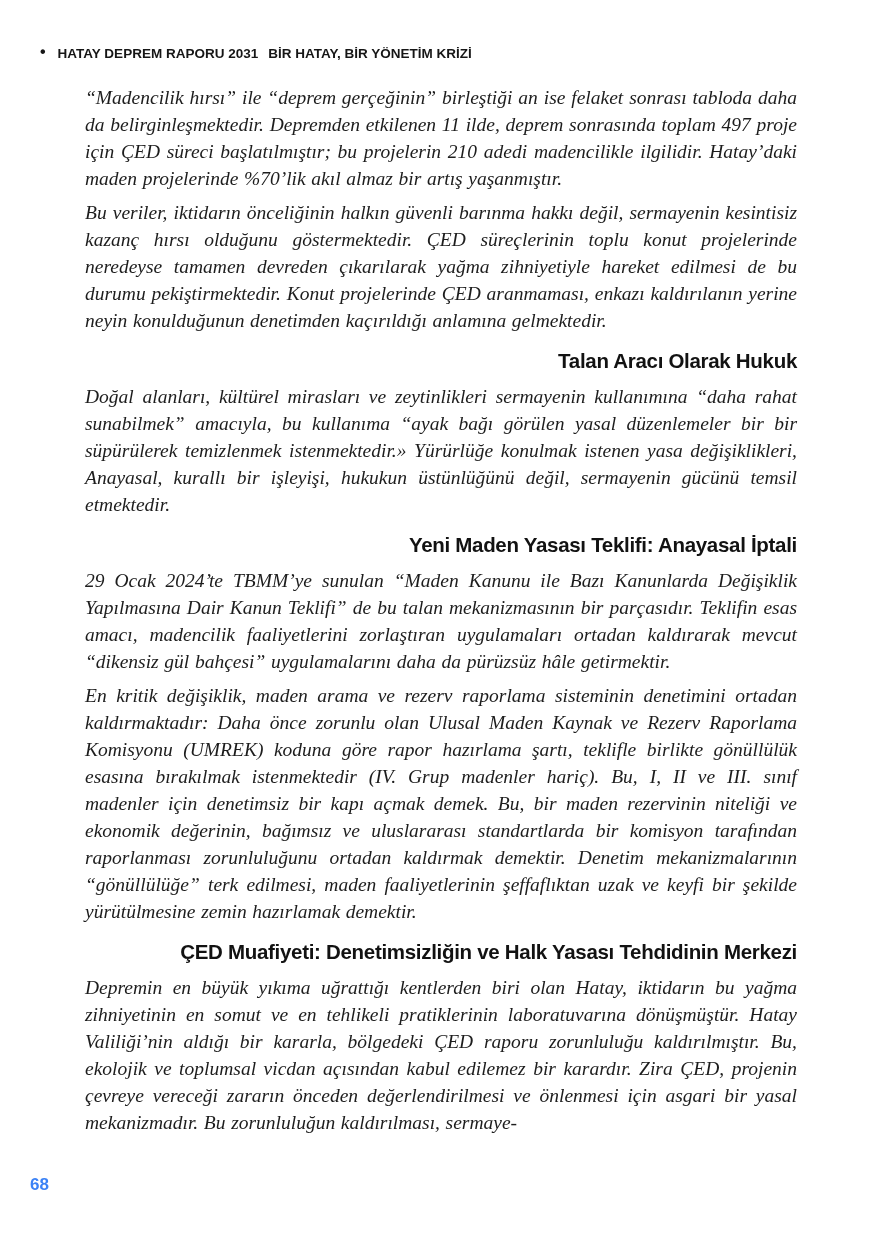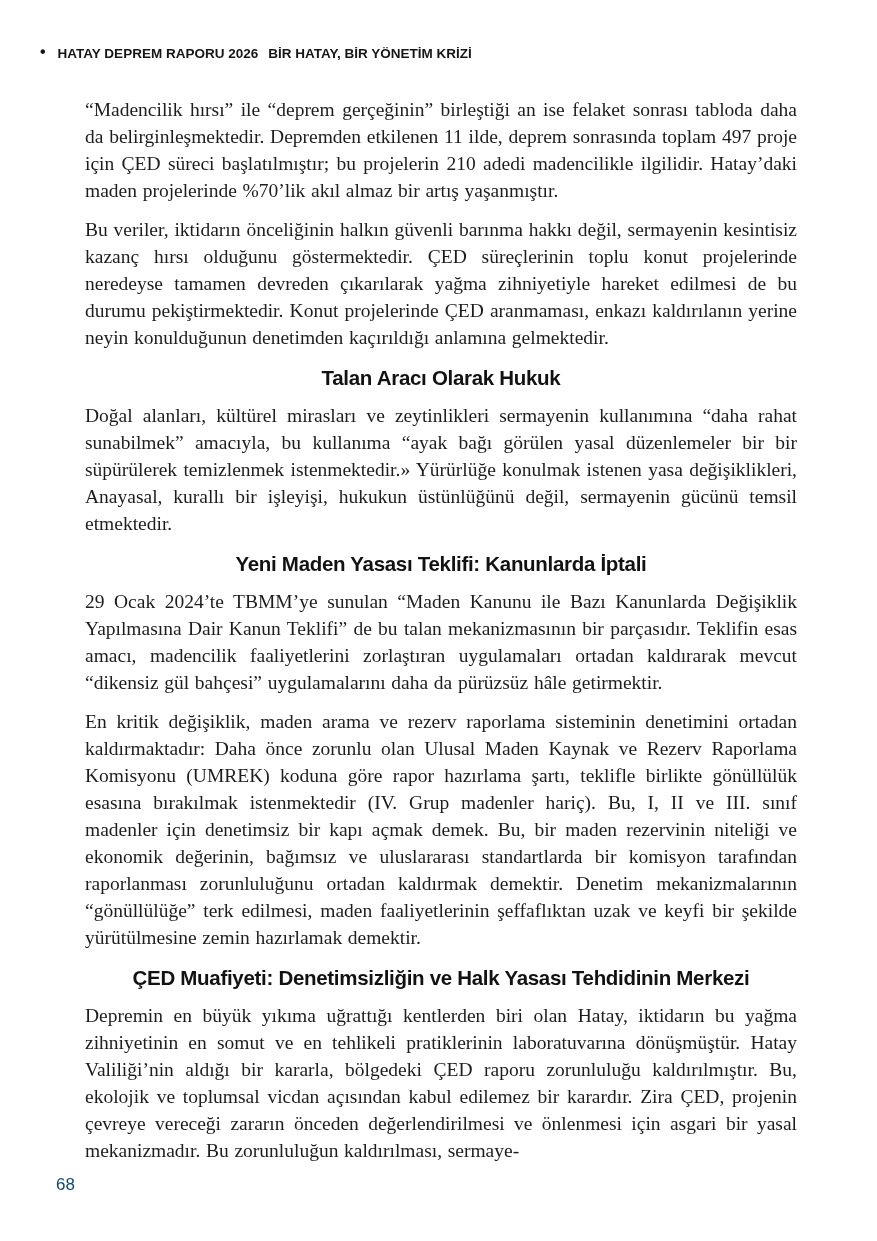--- a/index.html
+++ b/index.html
@@ -44,61 +44,62 @@
     width: 712px;
     font-family: "Liberation Serif", "DejaVu Serif", serif;
     font-size: 19.5px;
     line-height: 27px;
     text-align: justify;
     word-spacing: 0.04em;
     hyphens: auto;
     -webkit-hyphens: auto;
   }
   .content p {
-    margin: 12px 0 7px 0;
+    margin: 0 0 7px 0;
+    font-style: italic;
   }
   .content h2 {
     font-family: "Liberation Sans", sans-serif;
     font-size: 20.5px;
     line-height: 24px;
     font-weight: bold;
     letter-spacing: -0.3px;
     color: #121212;
-    text-align: center;
+    text-align: right;
     margin: 15px 0 10px 0;
     word-spacing: normal;
     hyphens: none;
   }
   .page-number {
     position: absolute;
-    left: 56px;
+    left: 30px;
     top: 1175px;
     font-family: "Liberation Sans", sans-serif;
     font-size: 17px;
-    font-weight: normal;
-    color: #0c4a6e;
+    font-weight: bold;
+    color: #3b82f6;
   }
 </style>
 </head>
 <body>
 
 <div class="page">
 
   <div class="running-head">
     <span class="bullet">•</span>
-    <span class="rh-title">HATAY DEPREM RAPORU 2026</span>
+    <span class="rh-title">HATAY DEPREM RAPORU 2031</span>
     <span class="rh-subtitle">BİR HATAY, BİR YÖNETİM KRİZİ</span>
   </div>
 
   <div class="content">
     <p>“Madencilik hırsı” ile “deprem gerçeğinin” birleştiği an ise felaket sonrası tabloda daha da belirginleşmektedir. Depremden etkilenen 11 ilde, deprem sonrasında toplam 497 proje için ÇED süreci başlatılmıştır; bu projelerin 210 adedi madencilikle ilgilidir. Hatay’daki maden projelerinde %70’lik akıl almaz bir artış yaşanmıştır.</p>
     <p>Bu veriler, iktidarın önceliğinin halkın güvenli barınma hakkı değil, sermayenin kesintisiz kazanç hırsı olduğunu göstermektedir. ÇED süreçlerinin toplu konut projelerinde neredeyse tamamen devreden çıkarılarak yağma zihniyetiyle hareket edilmesi de bu durumu pekiştirmektedir. Konut projelerinde ÇED aranmaması, enkazı kaldırılanın yerine neyin konulduğunun denetimden kaçırıldığı anlamına gelmektedir.</p>
     <h2>Talan Aracı Olarak Hukuk</h2>
     <p>Doğal alanları, kültürel mirasları ve zeytinlikleri sermayenin kullanımına “daha rahat sunabilmek” amacıyla, bu kullanıma “ayak bağı görülen yasal düzenlemeler bir bir süpürülerek temizlenmek istenmektedir.» Yürürlüğe konulmak istenen yasa değişiklikleri, Anayasal, kurallı bir işleyişi, hukukun üstünlüğünü değil, sermayenin gücünü temsil etmektedir.</p>
-    <h2>Yeni Maden Yasası Teklifi: Kanunlarda İptali</h2>
+    <h2>Yeni Maden Yasası Teklifi: Anayasal İptali</h2>
     <p>29 Ocak 2024’te TBMM’ye sunulan “Maden Kanunu ile Bazı Kanunlarda Değişiklik Yapılmasına Dair Kanun Teklifi” de bu talan mekanizmasının bir parçasıdır. Teklifin esas amacı, madencilik faaliyetlerini zorlaştıran uygulamaları ortadan kaldırarak mevcut “dikensiz gül bahçesi” uygulamalarını daha da pürüzsüz hâle getirmektir.</p>
     <p>En kritik değişiklik, maden arama ve rezerv raporlama sisteminin denetimini ortadan kaldırmaktadır: Daha önce zorunlu olan Ulusal Maden Kaynak ve Rezerv Raporlama Komisyonu (UMREK) koduna göre rapor hazırlama şartı, teklifle birlikte gönüllülük esasına bırakılmak istenmektedir (IV. Grup madenler hariç). Bu, I, II ve III. sınıf madenler için denetimsiz bir kapı açmak demek. Bu, bir maden rezervinin niteliği ve ekonomik değerinin, bağımsız ve uluslararası standartlarda bir komisyon tarafından raporlanması zorunluluğunu ortadan kaldırmak demektir. Denetim mekanizmalarının “gönüllülüğe” terk edilmesi, maden faaliyetlerinin şeffaflıktan uzak ve keyfi bir şekilde yürütülmesine zemin hazırlamak demektir.</p>
     <h2>ÇED Muafiyeti: Denetimsizliğin ve Halk Yasası Tehdidinin Merkezi</h2>
     <p>Depremin en büyük yıkıma uğrattığı kentlerden biri olan Hatay, iktidarın bu yağma zihniyetinin en somut ve en tehlikeli pratiklerinin laboratuvarına dönüşmüştür. Hatay Valiliği’nin aldığı bir kararla, bölgedeki ÇED raporu zorunluluğu kaldırılmıştır. Bu, ekolojik ve toplumsal vicdan açısından kabul edilemez bir karardır. Zira ÇED, projenin çevreye vereceği zararın önceden değerlendirilmesi ve önlenmesi için asgari bir yasal mekanizmadır. Bu zorunluluğun kaldırılması, sermaye-</p>
   </div>
 
   <div class="page-number">68</div>
 
 </div>
 

